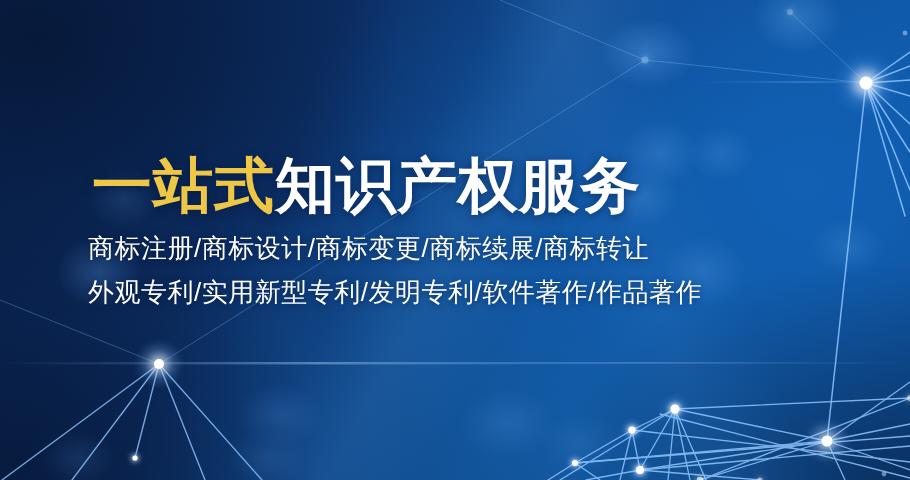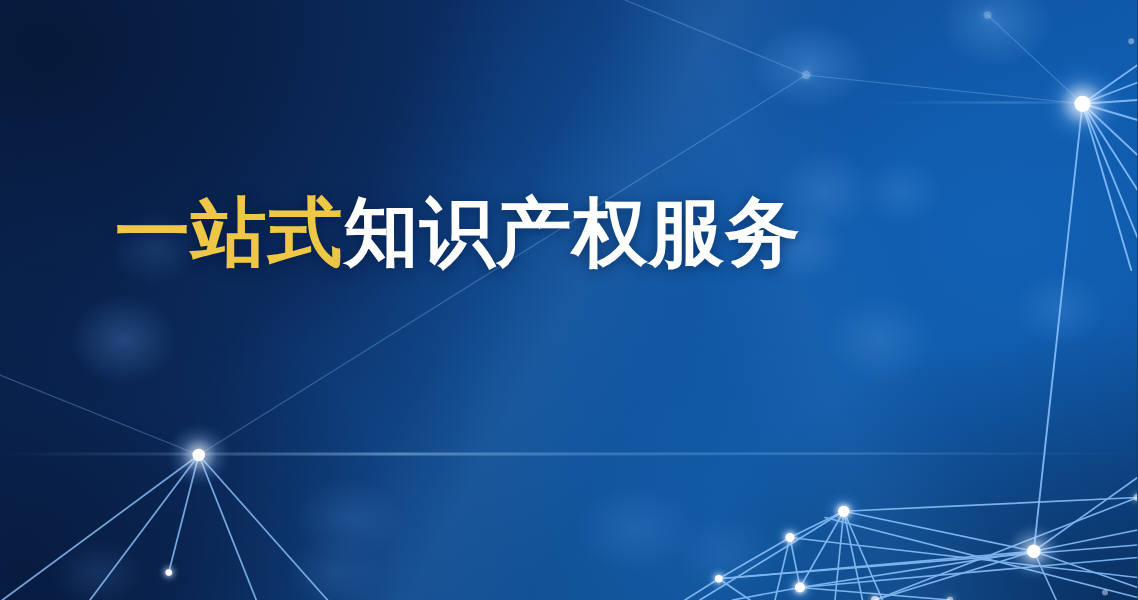--- a/index.html
+++ b/index.html
@@ -7,21 +7,21 @@
     margin: 0;
     padding: 0;
     background: #08203f;
   }
   #banner {
     position: relative;
     width: 910px;
     height: 480px;
     overflow: hidden;
     font-family: "Liberation Sans", "DejaVu Sans", sans-serif;
-    background: #0f766e;
+    background: #a21caf;
   }
 
   
   .bg-base {
     position: absolute;
     inset: 0;
     background:
       radial-gradient(ellipse 820px 620px at 88% 38%, #1160b4 0%, rgba(17,96,180,0) 62%),
       radial-gradient(ellipse 700px 520px at 66% 88%, #13599f 0%, rgba(19,89,159,0) 66%),
       linear-gradient(115deg, #0a2553 0%, #0c2f66 32%, #10498f 62%, #0f55a3 82%, #0c3d7d 100%);
@@ -257,16 +257,18 @@
     </g>
   </svg>
 
   <div class="content">
 
     <h1 class="headline">
       <span class="gold">一站式</span><span class="white">知识产权服务</span>
     </h1>
 
     <div class="sublines">
+      <div class="subline">商标注册/商标设计/商标变更/商标续展/商标转让</div>
+      <div class="subline">外观专利/实用新型专利/发明专利/软件著作/作品著作</div>
     </div>
 
   </div>
 </div>
 
 </body></html>

